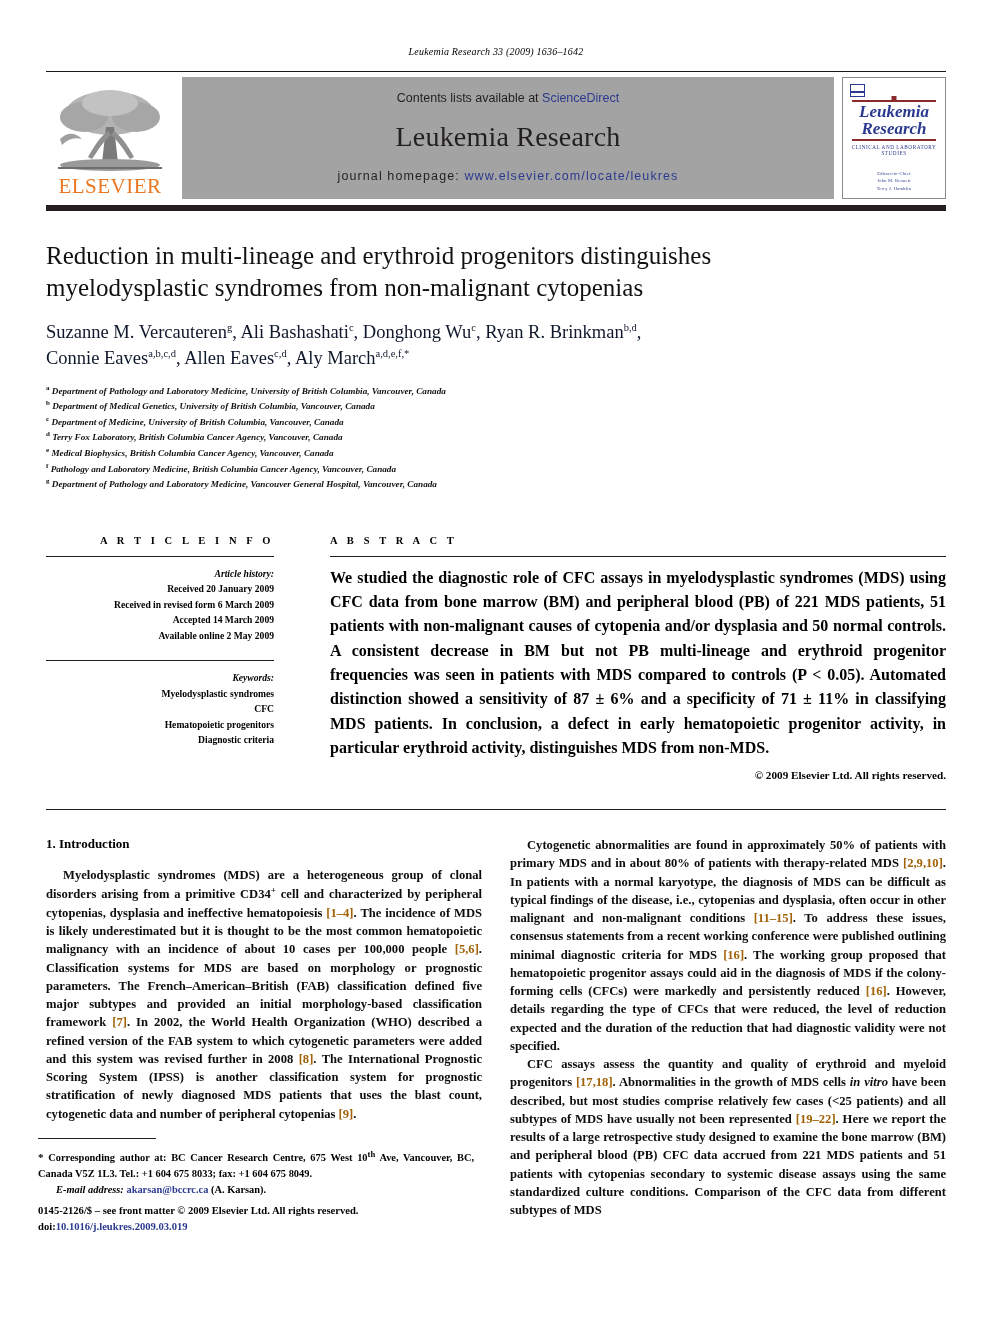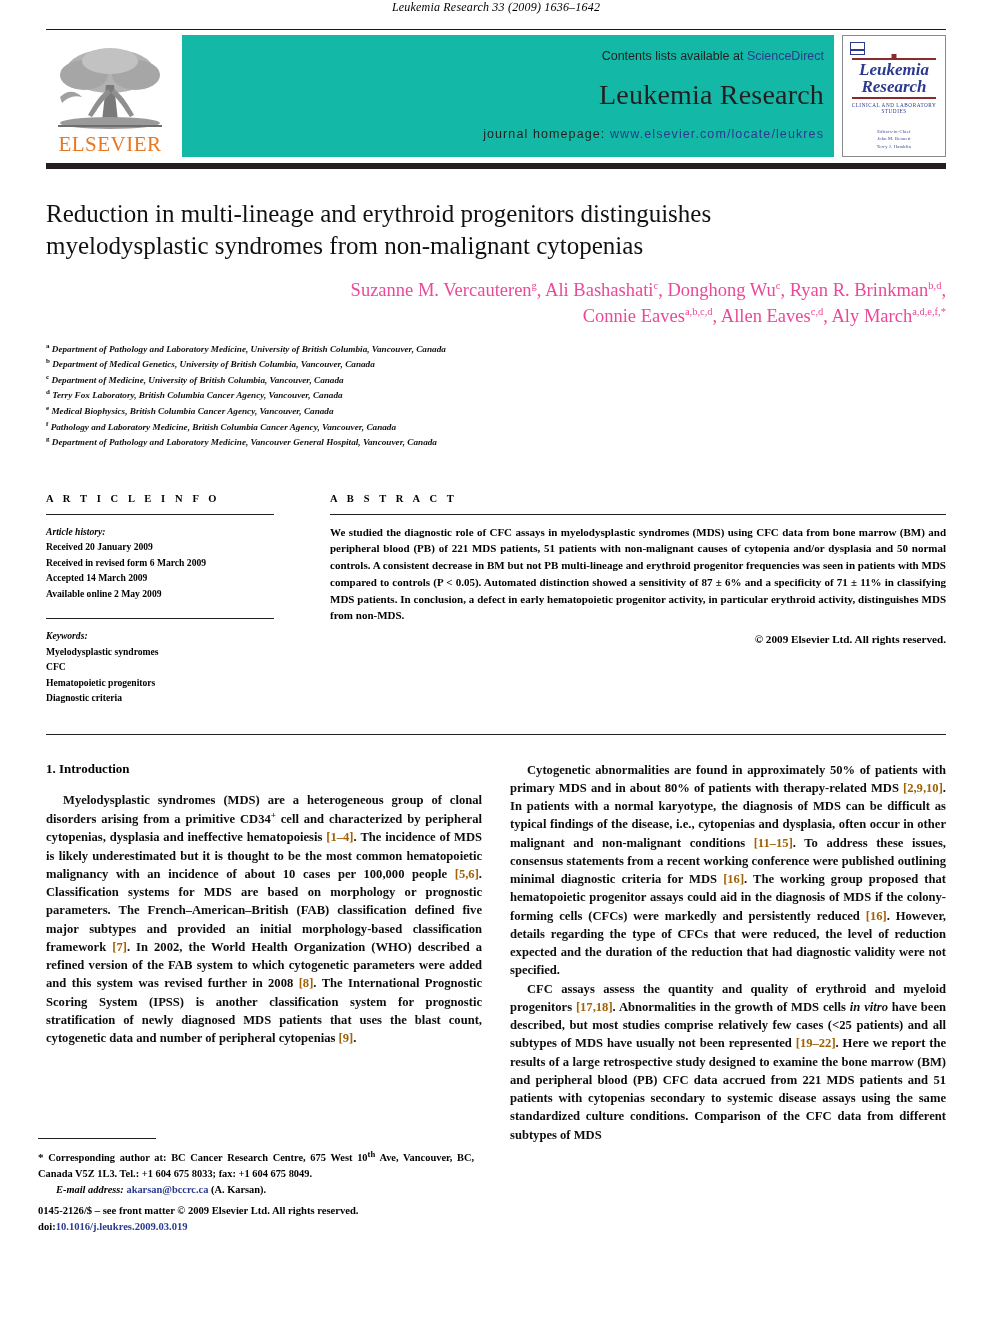--- a/index.html
+++ b/index.html
@@ -12,23 +12,24 @@
     color: #000000;
     position: relative;
     overflow: hidden;
   }
 
   .page { position: relative; width: 992px; height: 1323px; padding: 0 46px; }
 
   
   .running-head {
     text-align: center;
-    font-size: 12px;
+    font-size: 10px;
     font-style: italic;
     font-family: "Liberation Serif", serif;
+    padding-top: 46px;
     letter-spacing: .2px;
   }
 
   
   .masthead {
     margin-top: 14px;
     border-top: 1.5px solid #1a1a1a;
     display: flex;
     align-items: stretch;
     height: 128px;
@@ -48,26 +49,26 @@
     font-family: "Liberation Serif", serif;
     color: #e87722;
     font-size: 21px;
     letter-spacing: .5px;
     line-height: 1;
     margin-top: 1px;
     font-weight: 400;
   }
   .masthead-center {
     flex: 1 1 auto;
-    background: #14b8a6;
+    background: #a3a3a3;
     margin-left: 8px;
     margin-right: 8px;
     display: flex;
     flex-direction: column;
-    align-items: flex-end;
+    align-items: center;
     justify-content: space-between;
     padding: 14px 10px 16px 10px;
   }
   .contents-line {
     font-family: "Liberation Sans", sans-serif;
     font-size: 12.5px;
     color: #231f20;
   }
   .contents-line .sd { color: #2b3a8f; }
   .journal-name {
@@ -129,54 +130,53 @@
     line-height: 1.26;
     margin: 29px 0 0 0;
     font-weight: 400;
     color: #111;
     max-width: 820px;
   }
   .authors {
     font-size: 18.5px;
     line-height: 1.42;
     margin-top: 16px;
-    color: #ec4899;
-    text-align: right;
+    color: #0f172a;
   }
   .authors sup { font-size: 10.5px; vertical-align: super; }
   .affiliations { margin-top: 11px; }
   .affiliations div {
     font-size: 9.2px;
     font-style: italic;
     font-weight: 700;
     line-height: 1.58;
     color: #111;
   }
   .affiliations sup { font-size: 7px; font-style: normal; }
 
   
   .info-abstract { display: flex; margin-top: 43px; }
-  .col-info { width: 252px; flex: 0 0 252px; padding-right: 24px; }
+  .col-info { width: 252px; flex: 0 0 252px; padding-right: 24px; text-align: right; }
   .col-abstract { flex: 1 1 auto; padding-left: 32px; }
 
   .sec-head {
     font-family: "Liberation Serif", serif;
     font-weight: 700;
     font-size: 10.5px;
     letter-spacing: 3.6px;
   }
   .hr-thin { border: 0; border-top: 1px solid #231f20; margin: 10px 0 9px 0; }
 
   .hist-label, .kw-label {
     font-size: 9.6px; font-style: italic; font-weight: 700; line-height: 1.6;
   }
   .hist-line, .kw-line { font-size: 9.6px; font-weight: 700; line-height: 1.62; }
 
   .abstract-body {
-    font-size: 11px;
+    font-size: 16px;
     line-height: 1.52;
     text-align: justify;
     font-weight: 700;
   }
   .copyright {
     font-size: 11.2px;
     font-weight: 700;
     text-align: right;
     margin-top: 9px;
   }

